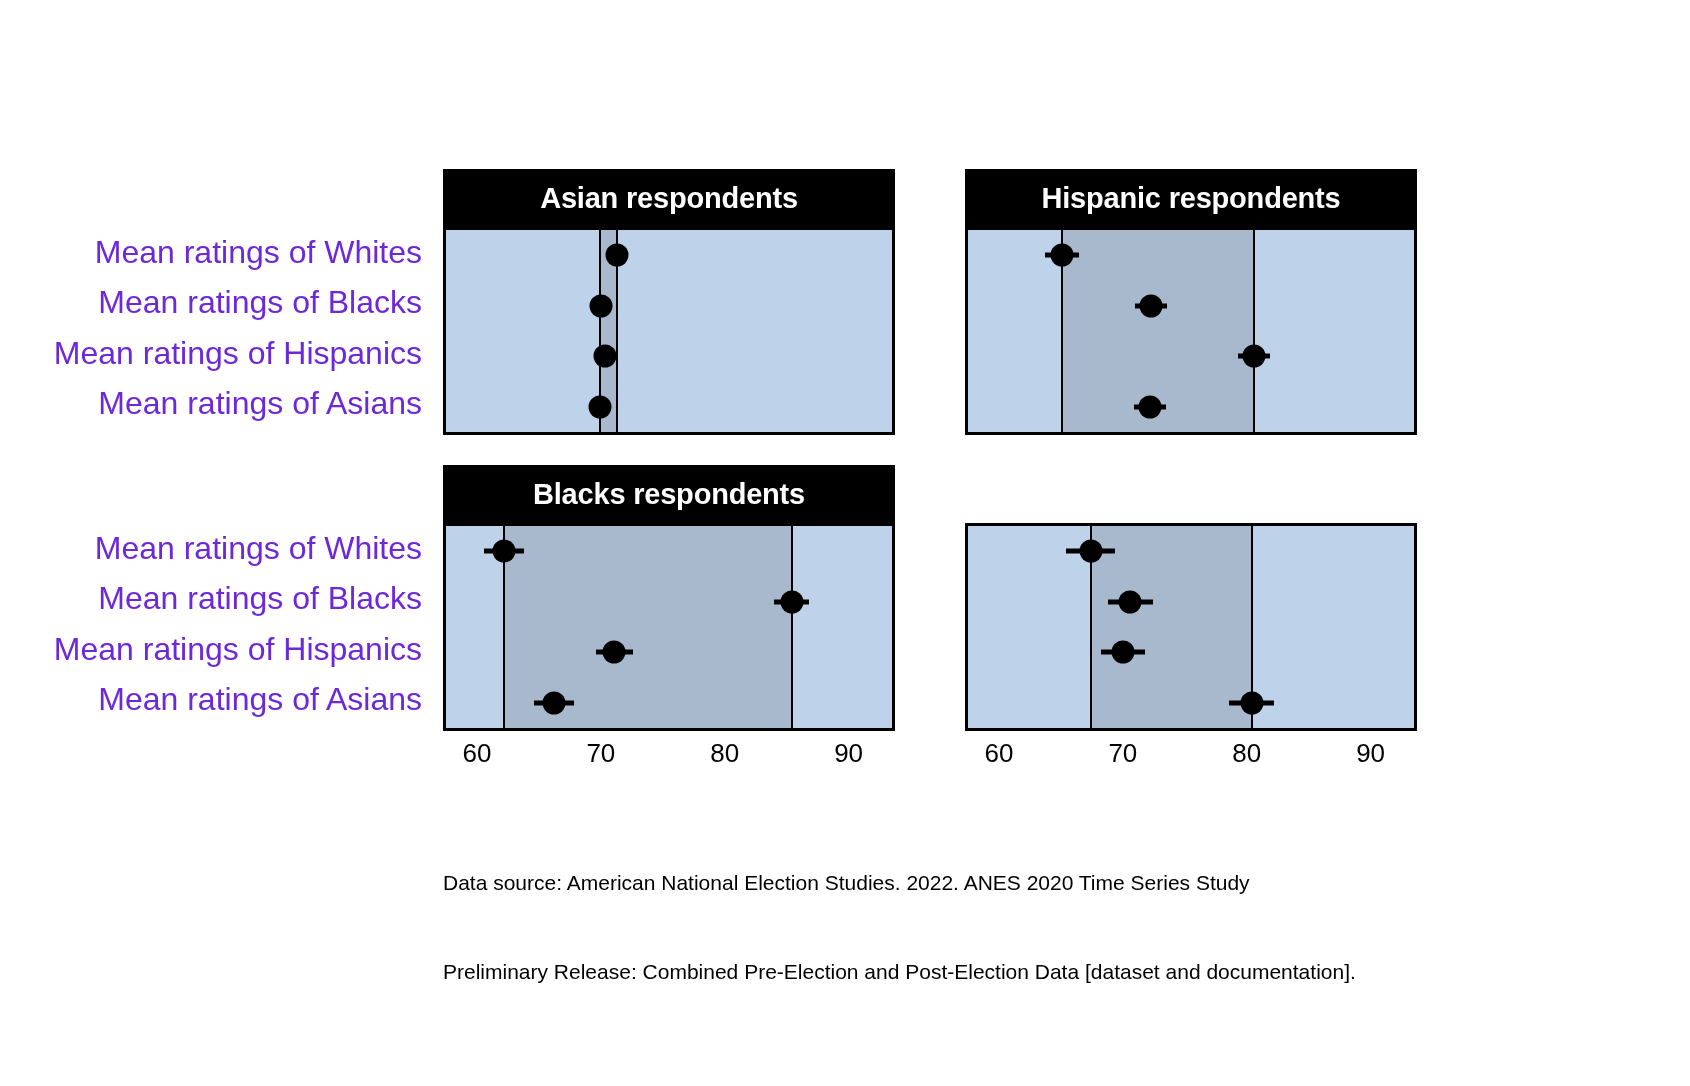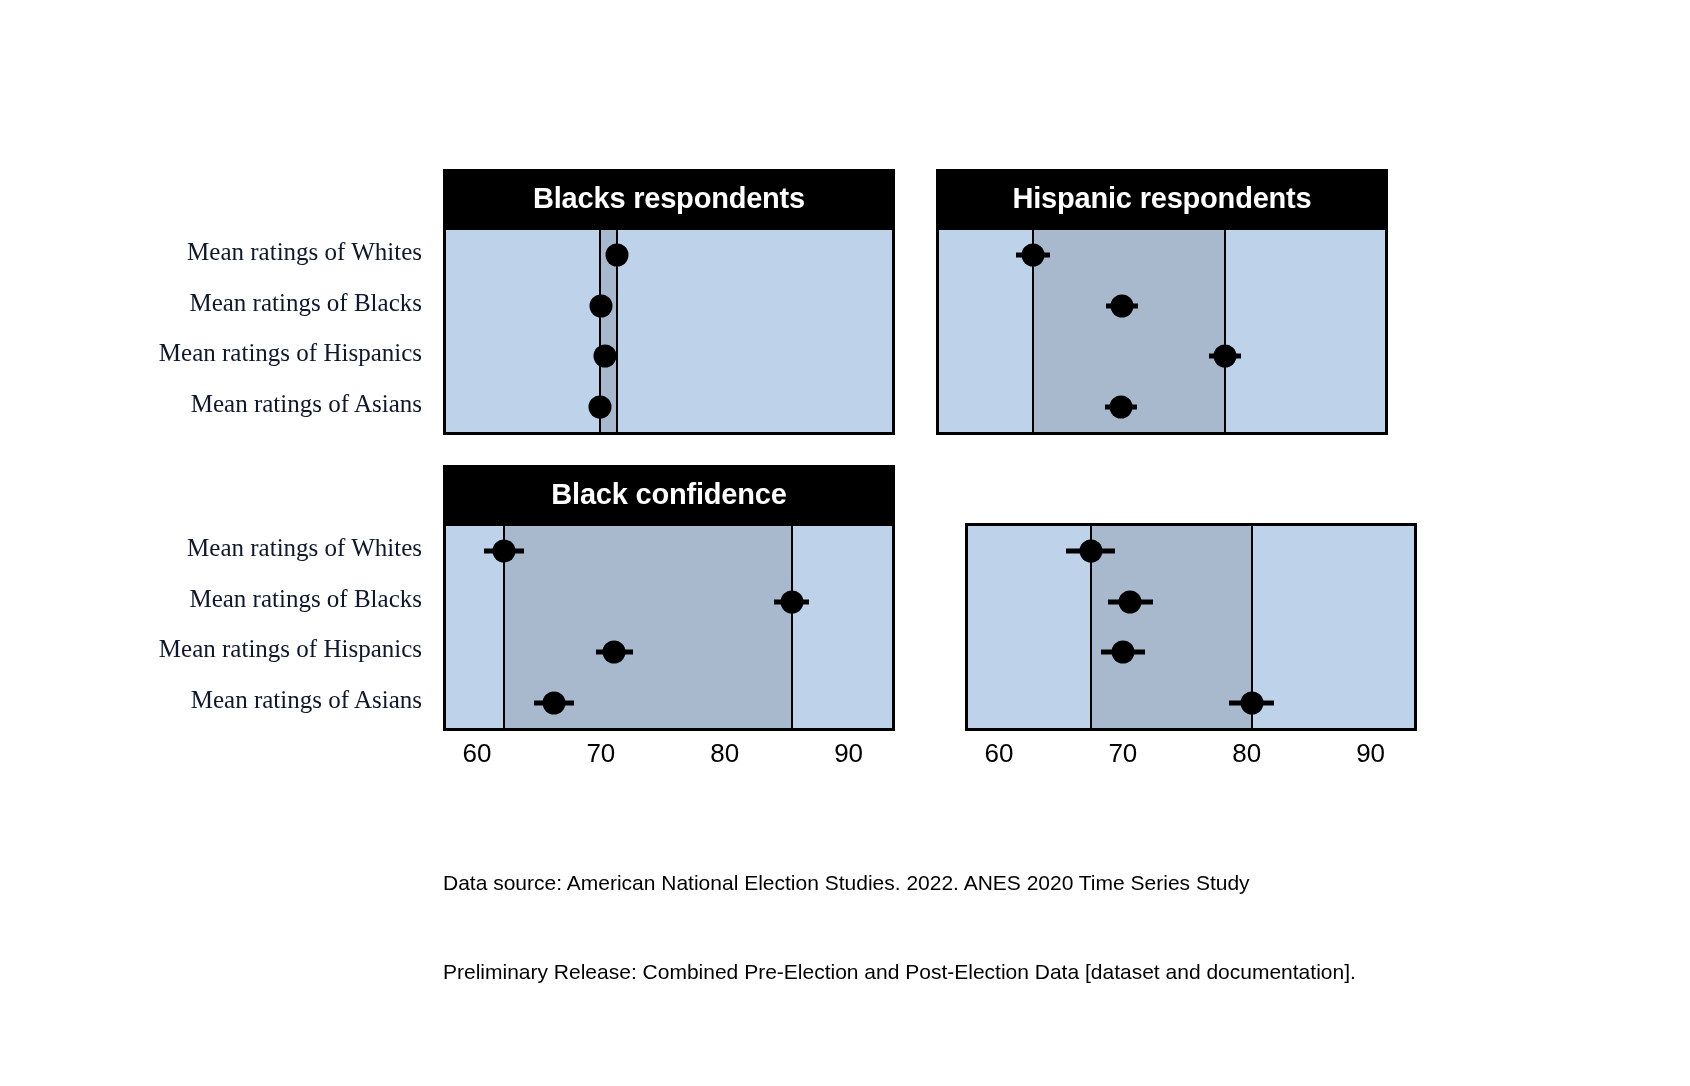--- a/index.html
+++ b/index.html
@@ -60,21 +60,21 @@
     width:23px;height:23px;border-radius:50%;
     background:#000000;
     transform:translate(-50%,-50%);
   }
 
   
   .ylabels{position:absolute;}
   .ylabel{
     position:absolute;right:0;height:52px;
     display:flex;align-items:center;justify-content:flex-end;
-    font-size:25px;color:#0f172a;white-space:nowrap;font-family:Liberation Serif, serif;
+    font-size:32px;color:#6d28d9;white-space:nowrap;
   }
 
   
   .xaxis{position:absolute;height:44px;}
   .xtick{
     position:absolute;top:0;
     font-size:26px;color:#000;
     transform:translateX(-50%);
   }
 
@@ -102,21 +102,21 @@
   <div class="ylabels" id="ylabels-bottom" style="left:0px;top:523px;width:432px;height:208px;">
       <div class="ylabel" style="top: 0px; height: 50.5px; right: 10px;">Mean ratings of Whites</div>
       <div class="ylabel" style="top: 50.5px; height: 50.5px; right: 10px;">Mean ratings of Blacks</div>
       <div class="ylabel" style="top: 101px; height: 50.5px; right: 10px;">Mean ratings of Hispanics</div>
       <div class="ylabel" style="top: 151.5px; height: 50.5px; right: 10px;">Mean ratings of Asians</div>
     </div>
 
   <div id="panels">
       <div class="panel" style="left: 443px; top: 169px; width: 452px; height: 266px;">
         <div class="strip">
-          <span class="strip-label">Blacks respondents</span>
+          <span class="strip-label">Asian respondents</span>
         </div>
         <div class="plotbox">
           <div class="band" style="left: 153.622px; width: 17.3444px; background: rgb(168, 185, 205);"></div>
           <div class="refline" style="left: 152.622px;"></div>
           <div class="refline" style="left: 169.967px;"></div>
           <div class="row" style="top: 0px; height: 50.5px;">
             <div class="errbar" style="left: 167.25px; width: 7.43333px;"></div>
             <div class="dot" style="left: 170.967px; background: rgb(0, 0, 0);"></div>
           </div>
           <div class="row" style="top: 50.5px; height: 50.5px;">
@@ -126,21 +126,21 @@
           <div class="row" style="top: 101px; height: 50.5px;">
             <div class="errbar" style="left: 153.622px; width: 9.91111px;"></div>
             <div class="dot" style="left: 158.578px; background: rgb(0, 0, 0);"></div>
           </div>
           <div class="row" style="top: 151.5px; height: 50.5px;">
             <div class="errbar" style="left: 148.667px; width: 9.91111px;"></div>
             <div class="dot" style="left: 153.622px; background: rgb(0, 0, 0);"></div>
           </div>
         </div>
       </div>
-      <div class="panel" style="left: 936px; top: 169px; width: 452px; height: 202px;">
+      <div class="panel" style="left: 965px; top: 169px; width: 452px; height: 202px;">
         <div class="strip">
           <span class="strip-label">Hispanic respondents</span>
         </div>
         <div class="plotbox">
           <div class="band" style="left: 94.1556px; width: 192.028px; background: rgb(168, 185, 205);"></div>
           <div class="refline" style="left: 93.1556px;"></div>
           <div class="refline" style="left: 285.183px;"></div>
           <div class="row" style="top: 0px; height: 50.5px;">
             <div class="errbar" style="left: 76.8111px; width: 34.6889px;"></div>
             <div class="dot" style="left: 94.1556px; background: rgb(0, 0, 0);"></div>
@@ -154,21 +154,21 @@
             <div class="dot" style="left: 286.183px; background: rgb(0, 0, 0);"></div>
           </div>
           <div class="row" style="top: 151.5px; height: 50.5px;">
             <div class="errbar" style="left: 166.011px; width: 32.2111px;"></div>
             <div class="dot" style="left: 182.117px; background: rgb(0, 0, 0);"></div>
           </div>
         </div>
       </div>
       <div class="panel" style="left: 443px; top: 465px; width: 452px; height: 266px;">
         <div class="strip">
-          <span class="strip-label">Black confidence</span>
+          <span class="strip-label">Blacks respondents</span>
         </div>
         <div class="plotbox">
           <div class="band" style="left: 58.2278px; width: 287.422px; background: rgb(168, 185, 205);"></div>
           <div class="refline" style="left: 57.2278px;"></div>
           <div class="refline" style="left: 344.65px;"></div>
           <div class="row" style="top: 0px; height: 50.5px;">
             <div class="errbar" style="left: 38.4056px; width: 39.6444px;"></div>
             <div class="dot" style="left: 58.2278px; background: rgb(0, 0, 0);"></div>
           </div>
           <div class="row" style="top: 50.5px; height: 50.5px;">

